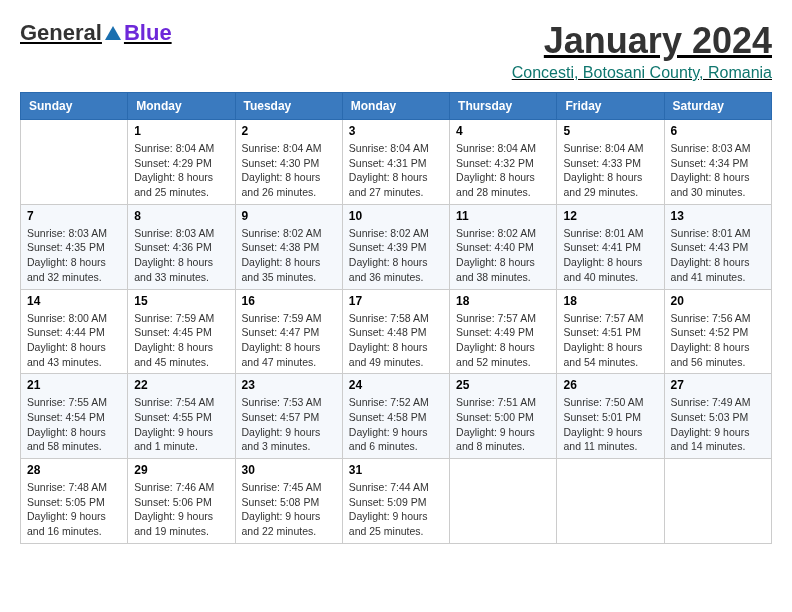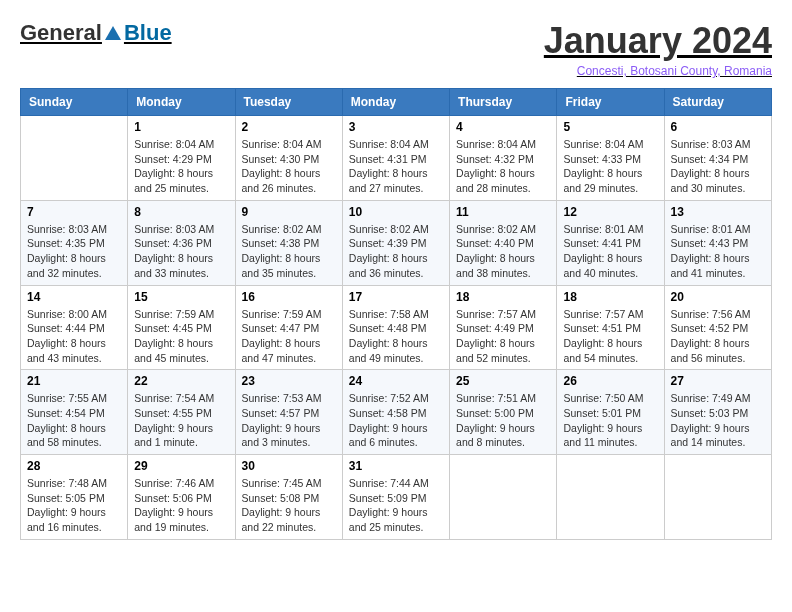--- a/index.html
+++ b/index.html
@@ -25,38 +25,38 @@
     .logo-text {
       display: flex;
       align-items: center;
       font-size: 22px;
       font-weight: bold;
     }
     .logo-general {
       color: #333;
     }
     .logo-blue {
-      color: #0369a1;
+      color: #6d28d9;
     }
     .logo-icon {
       width: 18px;
       height: 18px;
       margin: 0 2px;
     }
     .title-area {
       text-align: right;
     }
     .month-title {
       font-size: 36px;
       font-weight: bold;
       color: #333;
     }
     .location-title {
-      font-size: 12px;
-      color: #8b5cf6;
+      font-size: 16px;
+      color: #0f766e;
       margin-top: 2px;
     }
     .calendar {
       width: 100%;
       border-collapse: collapse;
       font-size: 11px;
     }
     .calendar th {
       background-color: #3a7abf;
       color: white;

